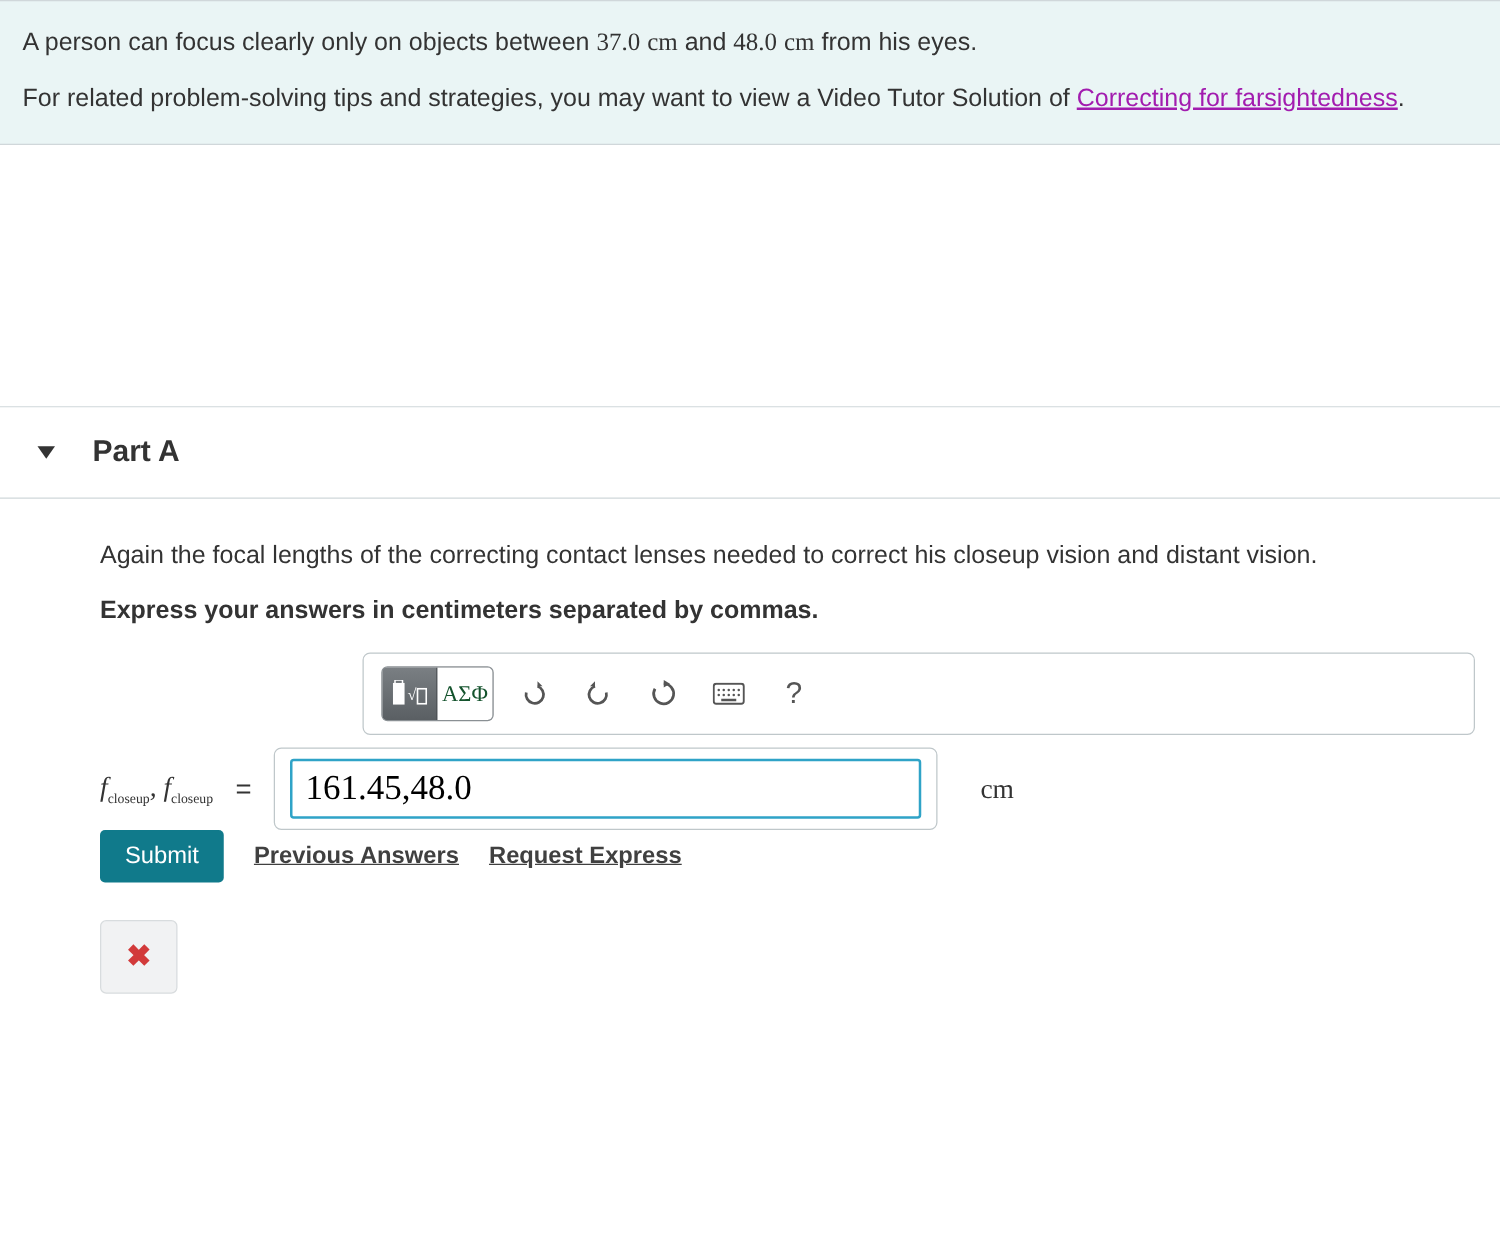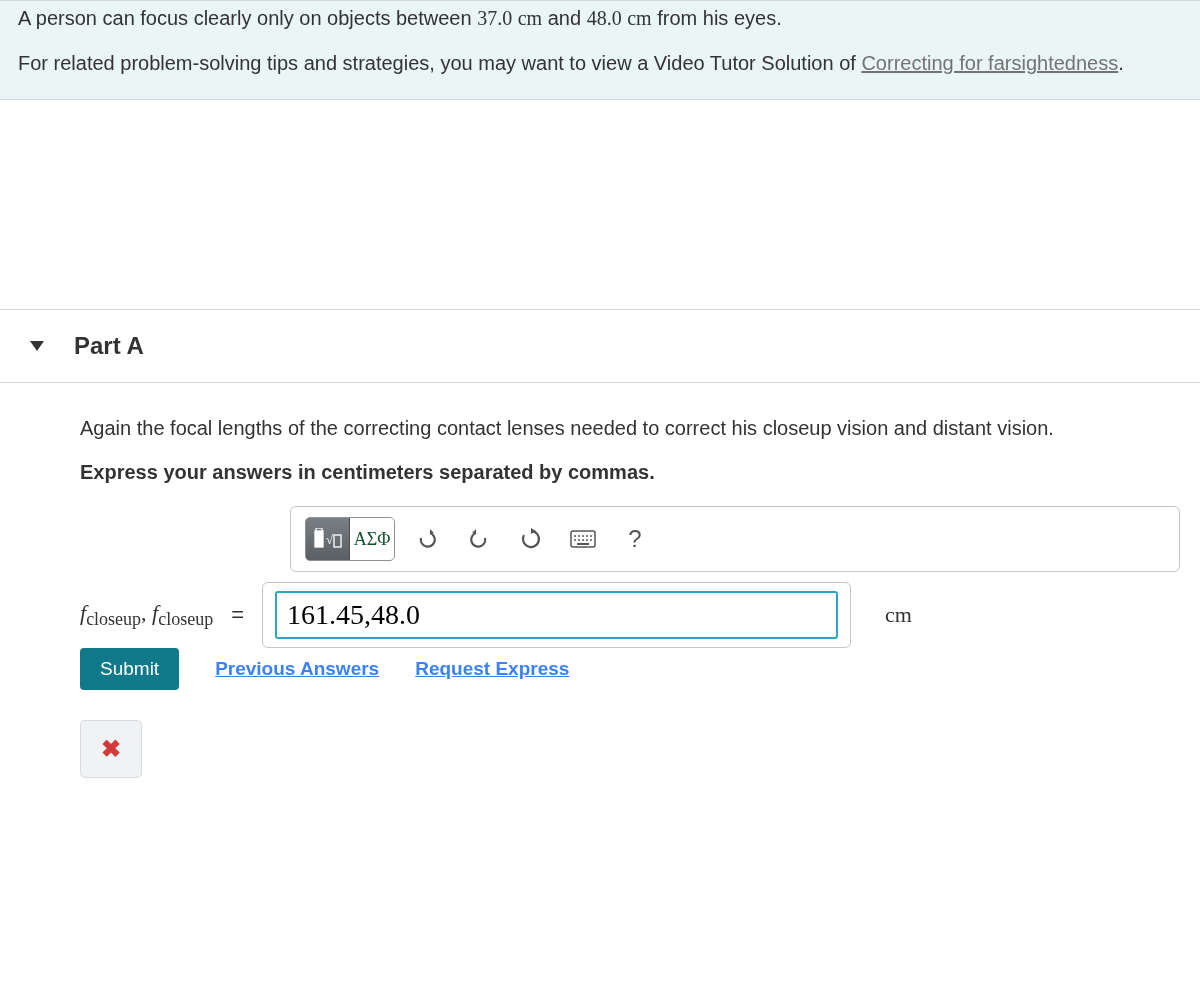--- a/index.html
+++ b/index.html
@@ -6,28 +6,28 @@
   body {
     font-family: "Helvetica Neue", Helvetica, Arial, sans-serif;
     background: #fff;
     color: #333;
     width: 1200px;
   }
   .problem-intro {
     background: #eaf5f5;
     border-top: 1px solid #d0d7da;
     border-bottom: 1px solid #d0d7da;
-    padding: 2px 18px 20px 18px;
+    padding: 18px 18px 20px 18px;
     font-size: 20px;
     line-height: 1.55;
     color: #333;
   }
   .problem-intro .cm { font-family: Georgia, "Times New Roman", serif; }
   .link {
-    color: #737373;
+    color: #a21caf;
     text-decoration: underline;
     cursor: pointer;
   }
   .spacer-lg { height: 210px; border-bottom: 1px solid #d0d7da; }
   .part-header {
     display: flex;
     align-items: center;
     padding: 22px 20px 22px 30px;
     border-bottom: 1px solid #d0d7da;
     background: #fff;
@@ -84,53 +84,53 @@
     height: 42px;
     background: linear-gradient(#7a7f83,#5a5f63);
   }
   .tb-group .tb-btn:last-child { border-right: none; background: #fff; color: #14532d; }
   .answer-row { display: flex; align-items: center; gap: 14px; }
   .var-label {
     font-family: Georgia, "Times New Roman", serif;
     font-size: 22px;
     font-style: italic;
   }
-  .var-label sub { font-size: 18px; font-style: normal; }
+  .var-label sub { font-size: 11px; font-style: normal; }
   .equals { font-size: 22px; margin: 0 4px; }
   .answer-input {
-    width: 563px;
+    width: 505px;
     height: 48px;
     font-size: 28px;
     font-family: Georgia, "Times New Roman", serif;
     padding: 4px 10px;
     border: 2px solid #2fa3c7;
     border-radius: 3px;
     outline: none;
   }
   .unit-right { font-family: Georgia, "Times New Roman", serif; font-size: 22px; margin-left: 20px; }
   .answer-box-wrap {
     border: 1px solid #bfc7ca;
     border-radius: 6px;
     padding: 0;
     display: inline-flex;
     align-items: center;
   }
   .answer-box-pad { padding: 8px 12px; display:flex; align-items:center; }
-  .actions-row { display: flex; align-items: center; gap: 36px; margin-bottom: 30px; }
+  .actions-row { display: flex; align-items: center; gap: 24px; margin-bottom: 30px; }
   .btn-submit {
     background: #107a8b;
     color: #fff;
     border: none;
     border-radius: 4px;
     padding: 10px 20px;
     font-size: 19px;
     cursor: pointer;
   }
   .link-action {
-    color: #3b82f6;
+    color: #404040;
     text-decoration: underline;
     font-weight: 700;
     font-size: 19px;
     cursor: pointer;
   }
   .feedback-box {
     display: inline-flex;
     align-items: center;
     gap: 14px;
     border: 1px solid #d8dcde;

